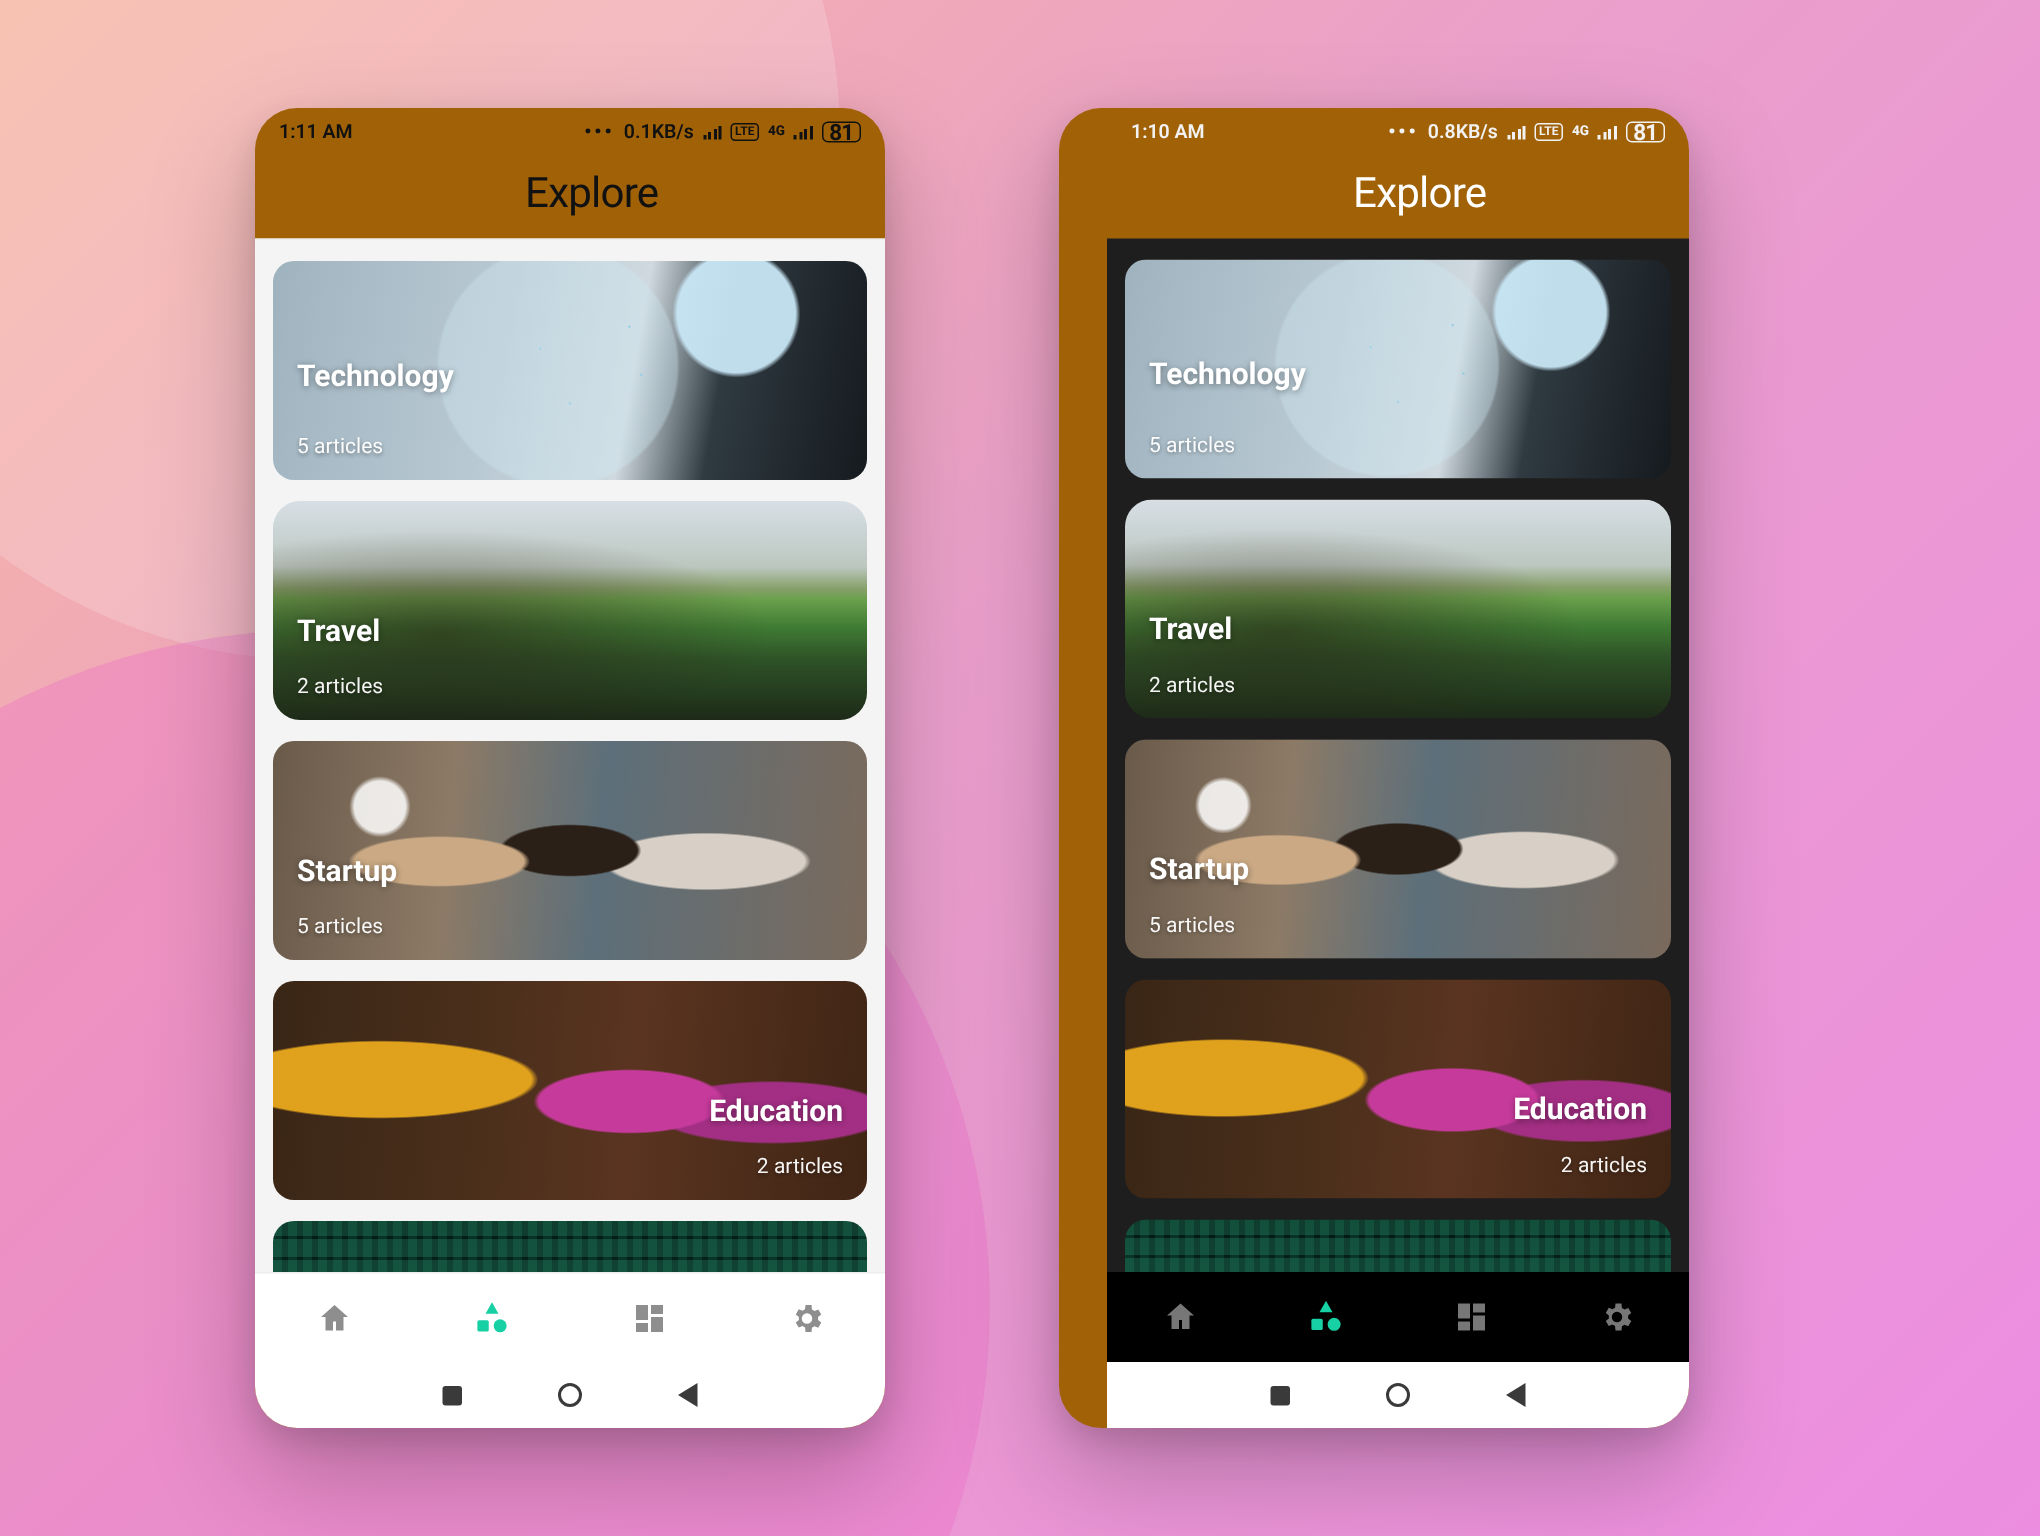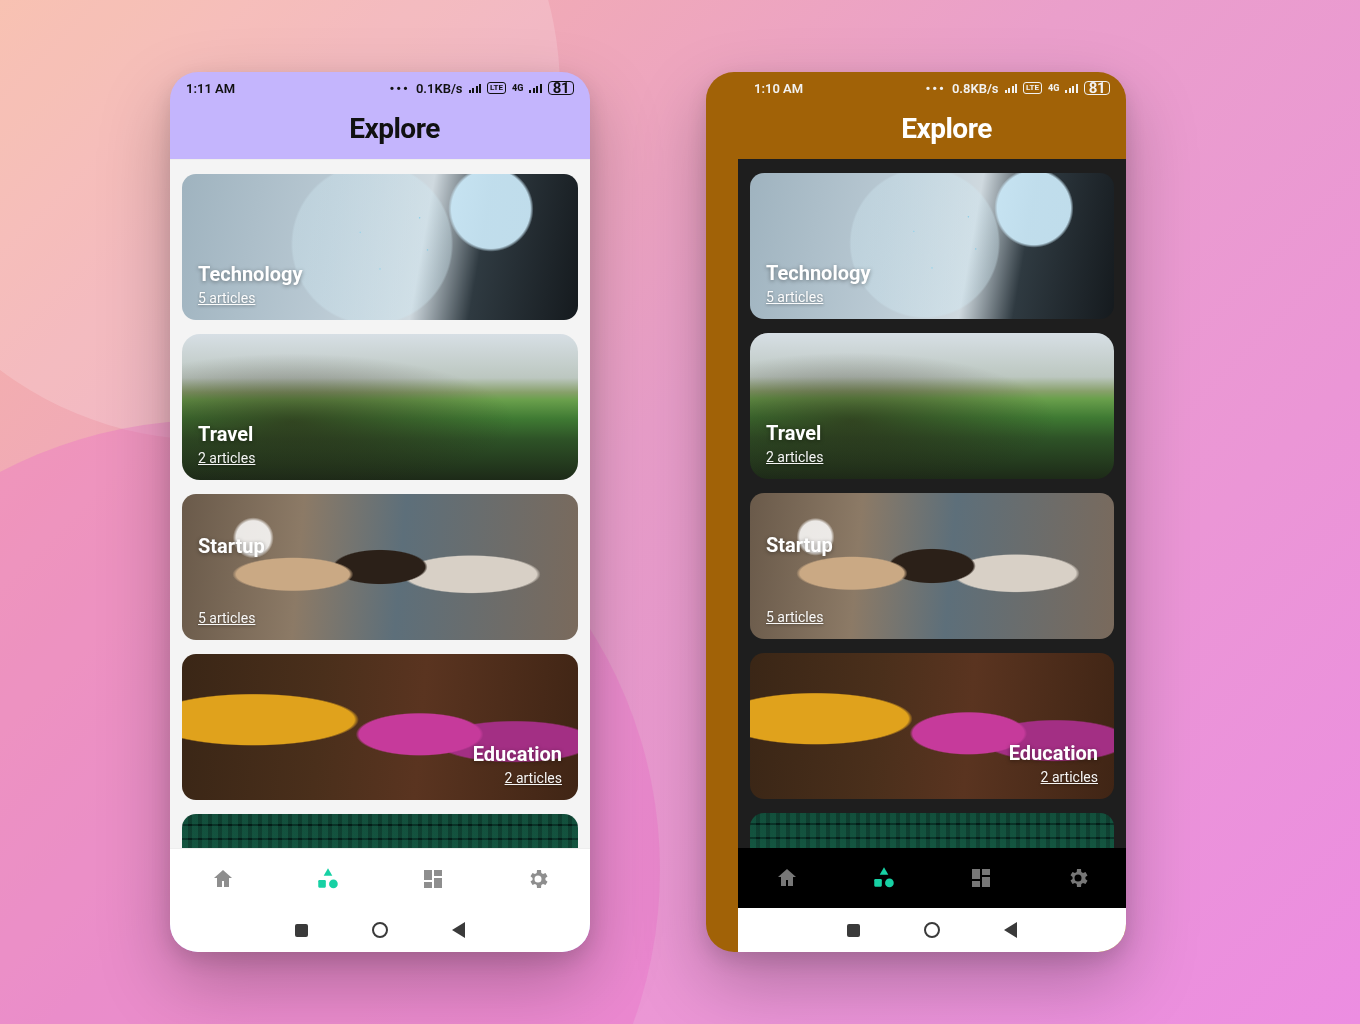--- a/index.html
+++ b/index.html
@@ -19,21 +19,21 @@
   .phone {
     position: absolute;
     width: 420px;
     height: 880px;
     border-radius: 28px;
     box-shadow: 0 30px 70px rgba(0,0,0,0.25), 0 8px 20px rgba(0,0,0,0.12);
     overflow: hidden;
     display: flex;
     flex-direction: column;
   }
-  .phone.light { background: #c4b5fd; color: #111; top: 72px; left: 170px; }
+  .phone.light { background: #a16207; color: #111; top: 72px; left: 170px; }
   .phone.dark  { background: #a16207; color: #f2f2f2; top: 72px; left: 706px; padding-left: 32px; }
 
   
   .statusbar {
     height: 32px;
     display: flex;
     align-items: center;
     justify-content: space-between;
     padding: 0 16px;
     font-size: 13px;
@@ -44,69 +44,69 @@
   .sig i { width: 2px; background: currentColor; display: inline-block; }
   .sig i:nth-child(1){height:3px}.sig i:nth-child(2){height:5px}.sig i:nth-child(3){height:7px}.sig i:nth-child(4){height:9px}
   .batt {
     display:inline-flex;align-items:center;border:1.3px solid currentColor;border-radius:4px;
     padding:0 4px;height:14px;font-size:15px;letter-spacing:-0.5px;font-weight:700;
   }
   .lte{border:1.2px solid currentColor;border-radius:3px;padding:0 2px;font-size:8px;font-weight:700;line-height:10px}
 
   
   .header { text-align:center; padding: 8px 0 14px; }
-  .header h1 { font-size: 28px; font-weight: 700; letter-spacing: -0.5px; margin-left: 29px; }
+  .header h1 { font-size: 28px; font-weight: 400; letter-spacing: -0.5px; margin-left: 29px; }
   .phone.dark .header h1 { color:#fff; }
 
   
   .scroll { flex:1; overflow:hidden; position:relative; padding: 0 12px; }
   .phone.light .scroll { background:#f4f4f4; border-top:1px solid #eee; }
   .phone.dark  .scroll { background:#1e1e1e; }
 
   .card {
     position: relative;
     height: 146px;
     border-radius: 14px;
     margin-top: 14px;
     overflow: hidden;
     color: #fff;
     display: flex;
     flex-direction: column;
     justify-content: flex-end;
     padding: 14px 16px;
   }
   .card .title { font-size: 20px; font-weight: 700; text-shadow: 0 1px 4px rgba(0,0,0,0.4); }
-  .card .sub   { font-size: 14px; opacity: 0.95; margin-top: 4px; text-shadow: 0 1px 3px rgba(0,0,0,0.4); text-decoration: underline; }
+  .card .sub   { font-size: 14px; opacity: 0.95; margin-top: 18px; text-shadow: 0 1px 3px rgba(0,0,0,0.4); }
 
   
   .img-tech {
     background:
       radial-gradient(circle at 78% 24%, rgba(200,230,245,0.95) 0 12%, transparent 13%),
       radial-gradient(2px 2px at 60% 30%, rgba(120,200,230,0.9), transparent 60%),
       radial-gradient(2px 2px at 62% 52%, rgba(120,200,230,0.9), transparent 60%),
       radial-gradient(2px 2px at 45% 40%, rgba(140,210,235,0.9), transparent 60%),
       radial-gradient(2px 2px at 50% 65%, rgba(140,210,235,0.9), transparent 60%),
       radial-gradient(circle at 48% 48%, rgba(210,235,245,0.35) 0 36%, transparent 37%),
       linear-gradient(100deg,#9fb3bf 0%, #b9c9d3 38%, #cfd9df 60%, #2f3a41 74%, #151a1e 100%);
+    gap: 10px;
   }
   .img-travel {
     background:
       radial-gradient(ellipse at 28% 60%, rgba(40,30,20,0.55), transparent 55%),
       linear-gradient( to top, #1d2a18 0%, #2e5327 28%, #3f7a33 42%, #6aa04c 55%, #87a06a 60%, #bcc7c0 70%, #d7dfe5 100% );
     border-radius: 18px;
   }
   .img-startup {
     background:
       radial-gradient(circle at 18% 30%, rgba(255,255,255,0.85) 0 5%, transparent 6%),
       radial-gradient(ellipse at 28% 55%, #caa984 0 14%, transparent 15%),
       radial-gradient(ellipse at 50% 50%, #2b2018 0 16%, transparent 17%),
       radial-gradient(ellipse at 73% 55%, #d8d0c6 0 16%, transparent 17%),
       linear-gradient(95deg,#6a5a4a 0%, #8c7a66 30%, #5d6f7a 55%, #7a6a5c 100%),
       #6b5f53;
-    gap: 48px;
   }
   .img-education {
     background:
       radial-gradient(ellipse at 18% 45%, #e0a21c 0 22%, transparent 23%),
       radial-gradient(ellipse at 60% 55%, #c63a9b 0 18%, transparent 19%),
       radial-gradient(ellipse at 84% 60%, #a32f84 0 16%, transparent 17%),
       linear-gradient(95deg,#3a2616 0%, #4a2f1b 35%, #5a3420 60%, #402515 100%);
     align-items: flex-end;
   }
   .img-code {

